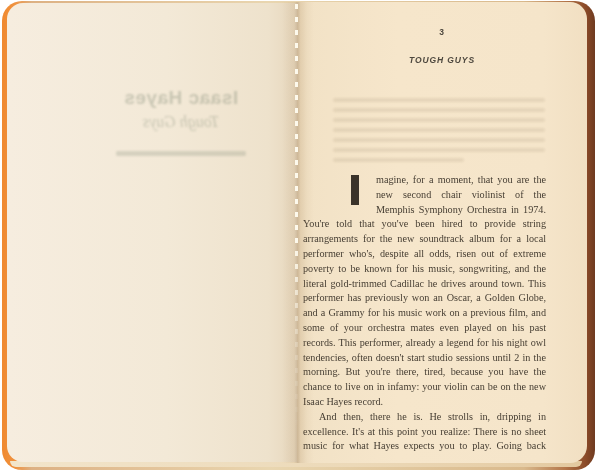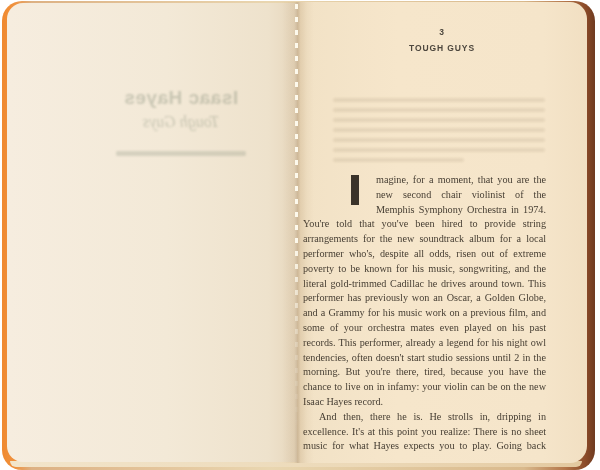--- a/index.html
+++ b/index.html
@@ -35,21 +35,21 @@
   .ghost .g2{font-family:"Liberation Serif",serif;font-style:italic;font-size:16px;margin-top:4px;}
   .ghost .g3{height:5px;width:130px;margin:20px auto 0;border-radius:2px;background:rgba(138,145,125,.28);}
   
   .showthrough{position:absolute;left:36px;top:96px;width:212px;filter:blur(1px);}
   .showthrough div{height:4px;margin-bottom:6px;border-radius:2px;background:rgba(148,132,102,.16);}
   .showthrough div:last-child{width:62%;}
   
   .running-head{position:absolute;top:25px;left:0;width:100%;text-align:center;
          color:var(--ink-head,#4d473e);font-family:"Liberation Sans",sans-serif;font-weight:bold;}
   .chapnum{font-size:8.5px;letter-spacing:1px;}
-  .chaptitle{font-size:8.5px;letter-spacing:.9px;margin-top:6px;}
+  .chaptitle{font-size:8.5px;letter-spacing:.9px;margin-top:18px;font-style:italic;}
   
   .bodytext{position:absolute;left:6px;top:171px;width:243px;color:var(--ink,#453d32);
          font-size:10.2px;line-height:14.8px;text-align:justify;}
   .bodytext p{margin:0;}
   .bodytext p.p2{text-indent:16px;text-align-last:justify;}
   .dropcap{float:left;width:8px;height:30px;margin:2px 17px 0 48px;
          background:#3b332a;color:#3b332a;font-family:"DejaVu Sans",sans-serif;
          font-weight:bold;font-size:26px;line-height:28px;overflow:hidden;}
 </style>
 </head>

